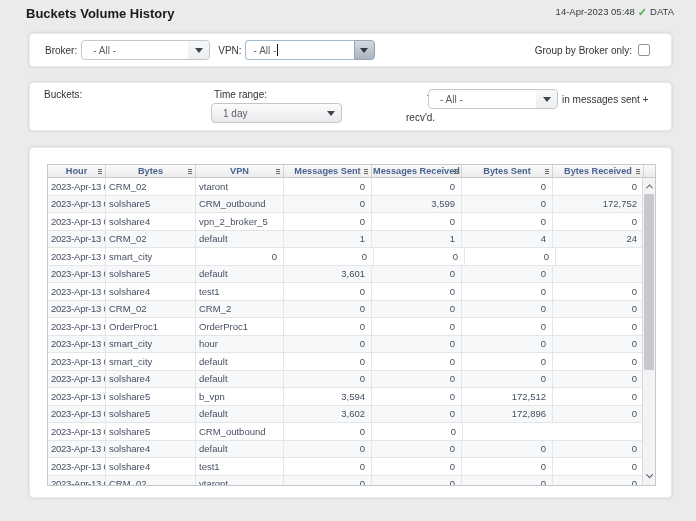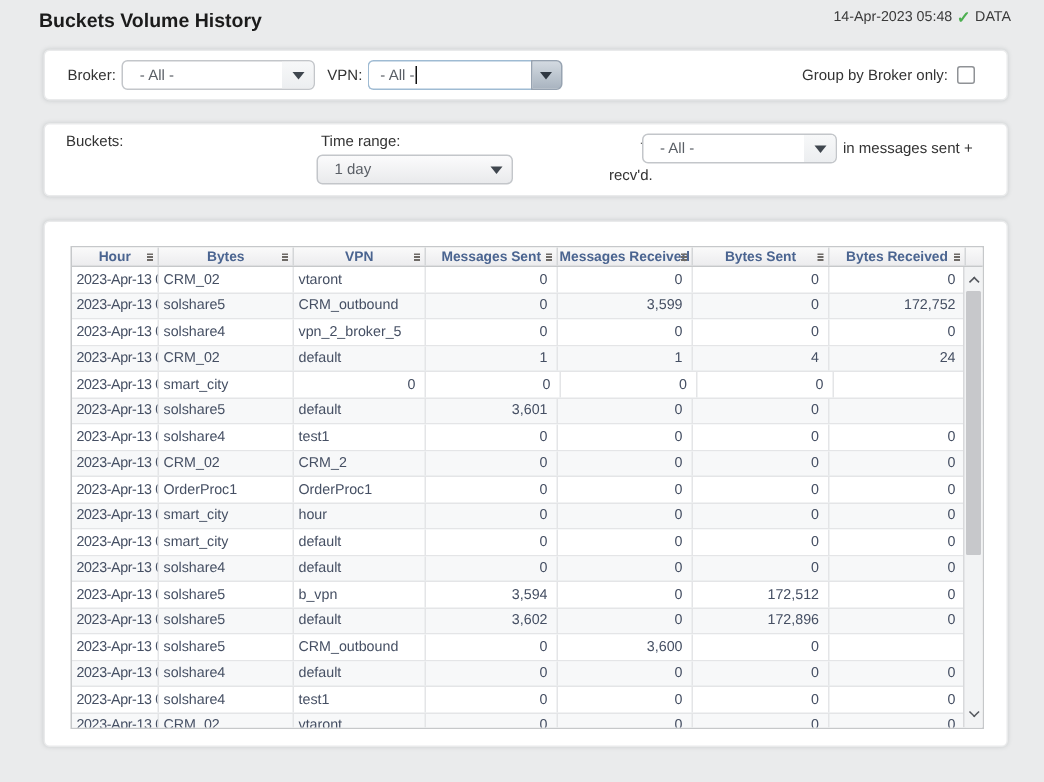--- a/index.html
+++ b/index.html
@@ -340,21 +340,20 @@
           <div class="gcell num" style="width: 88px;">3,602</div>
           <div class="gcell num" style="width: 90px;">0</div>
           <div class="gcell num" style="width: 91px;">172,896</div>
           <div class="gcell num" style="width: 91px;">0</div>
         </div>
         <div class="grow">
           <div class="gcell" style="width: 58px;">2023-Apr-13 0</div>
           <div class="gcell" style="width: 90px;">solshare5</div>
           <div class="gcell" style="width: 88px;">CRM_outbound</div>
           <div class="gcell num" style="width: 88px;">0</div>
-          <div class="gcell num" style="width: 90px;">3,600</div>
           <div class="gcell num" style="width: 91px;">0</div>
         </div>
         <div class="grow alt">
           <div class="gcell" style="width: 58px;">2023-Apr-13 0</div>
           <div class="gcell" style="width: 90px;">solshare4</div>
           <div class="gcell" style="width: 88px;">default</div>
           <div class="gcell num" style="width: 88px;">0</div>
           <div class="gcell num" style="width: 90px;">0</div>
           <div class="gcell num" style="width: 91px;">0</div>
           <div class="gcell num" style="width: 91px;">0</div>

